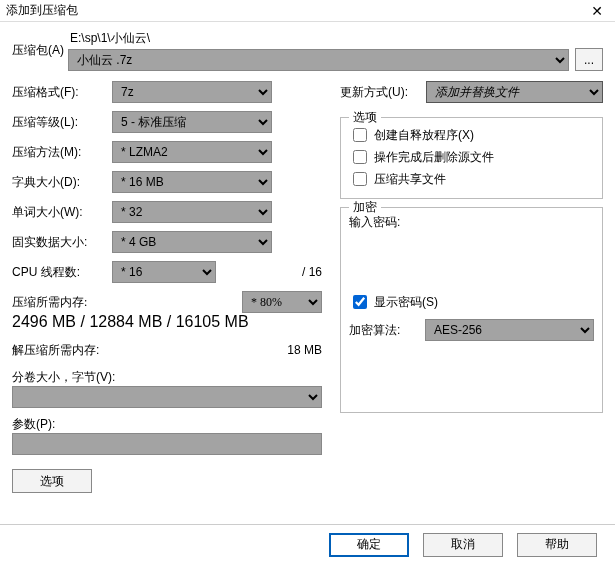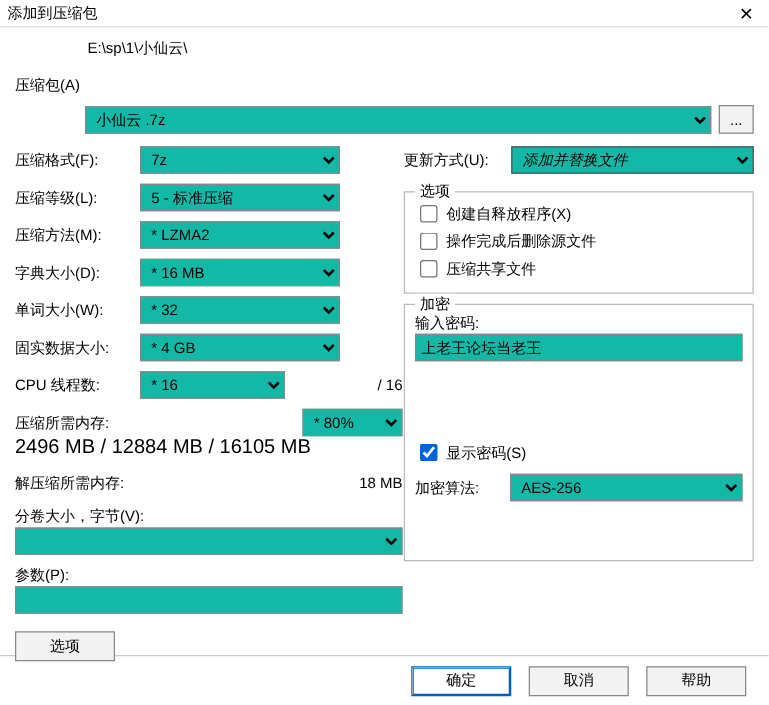--- a/index.html
+++ b/index.html
@@ -30,42 +30,42 @@
     padding: 8px 12px 4px 12px;
     position: relative;
     height: 502px;
   }
   .row {
     display: flex;
     align-items: center;
     margin-bottom: 6px;
   }
   .path-row .lbl { width: 56px; }
-  .path-stack { flex: 1; display: flex; flex-direction: column; gap: 36px; }
+  .path-stack { flex: 1; display: flex; flex-direction: column; }
   .path-text { font-size: 12px; margin-bottom: 1px; padding-left:2px;}
   .path-line { display:flex; gap:6px; align-items:center;}
   .path-select { flex:1; }
   .browse-btn {
     width: 28px; height: 23px;
     border:1px solid #888; background:#f3f3f3;
     display:flex; align-items:center; justify-content:center;
     font-size:12px;
   }
   select, input[type=text] {
     font-family: inherit;
     font-size: 12px;
     height: 22px;
     border: 1px solid #888;
-    background: #14b8a6;
+    background: #a3a3a3;
     padding: 1px 4px;
   }
   select { padding-right: 16px; }
   .cols {
     display: flex;
-    gap: 1px;
+    gap: 18px;
     margin-top: 6px;
   }
   .col-left { width: 310px; }
   .col-right { flex:1; }
   .frow {
     display:flex;
     align-items:center;
     min-height: 30px;
     gap:6px;
   }
@@ -188,26 +188,26 @@
       <div class="frow">
         <div class="flbl">单词大小(W):</div>
         <div class="mid-sel"><select><option>* 32</option></select></div>
       </div>
       <div class="frow">
         <div class="flbl">固实数据大小:</div>
         <div class="mid-sel"><select><option>* 4 GB</option></select></div>
       </div>
       <div class="frow">
         <div class="flbl">CPU 线程数:</div>
-        <div style="width:116px"><select style="width:100%"><option>* 16</option></select></div>
+        <div style="width:104px"><select style="width:100%"><option>* 16</option></select></div>
         <div class="after-txt" style="flex:1;text-align:right">/ 16</div>
       </div>
 
       <div style="margin-top:4px">
-        <div style="display:flex;align-items:center;">
+        <div style="display:flex;align-items:center;font-family:Liberation Serif, serif;">
           <div style="flex:1">压缩所需内存:</div>
           <div style="width:80px"><select style="width:100%"><option>* 80%</option></select></div>
         </div>
         <div class="mem-line">2496 MB / 12884 MB / 16105 MB</div>
       </div>
 
       <div class="frow" style="margin-top:4px">
         <div style="flex:1">解压缩所需内存:</div>
         <div>18 MB</div>
       </div>
@@ -245,21 +245,20 @@
         </label>
         <label class="chk">
           <input type="checkbox" style="">
           <span>压缩共享文件</span>
         </label>
       </div>
 
       <div class="group" style="padding-bottom:10px; height:206px;">
         <div class="group-title">加密</div>
         <div class="pwd-label">输入密码:</div>
-        <input class="pwd-input" type="text" value="上老王论坛当老王" style="">
         <div style="height:60px"></div>
         <label class="chk">
           <input type="checkbox" checked="" style="">
           <span>显示密码(S)</span>
         </label>
         <div class="frow" style="margin-top:2px">
           <div style="width:70px">加密算法:</div>
           <div class="fsel"><select><option>AES-256</option></select></div>
         </div>
       </div>

